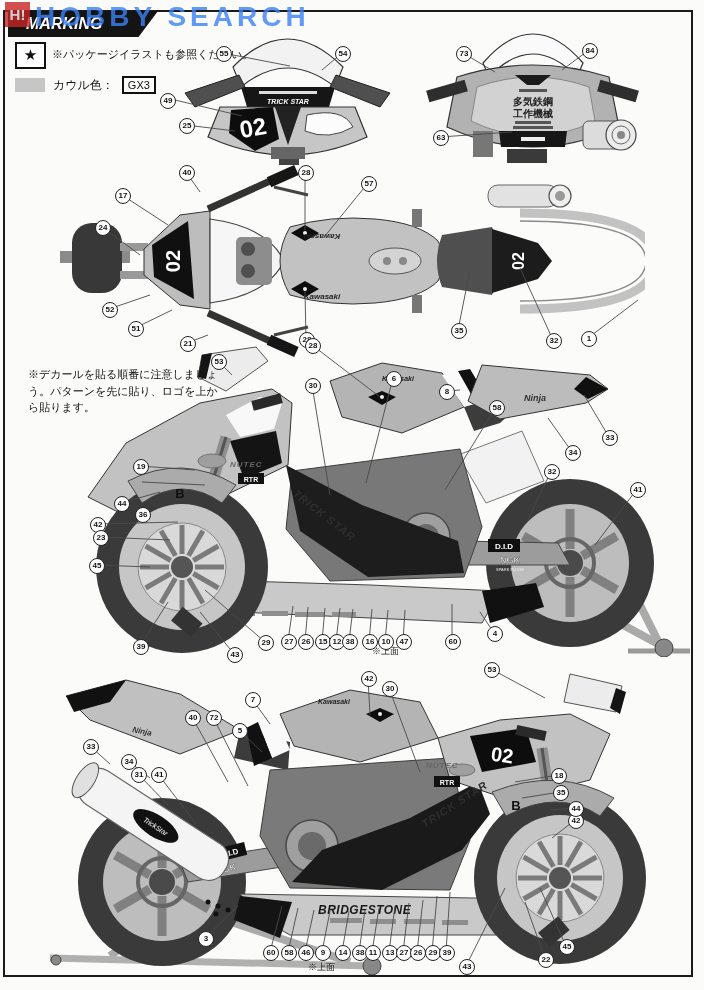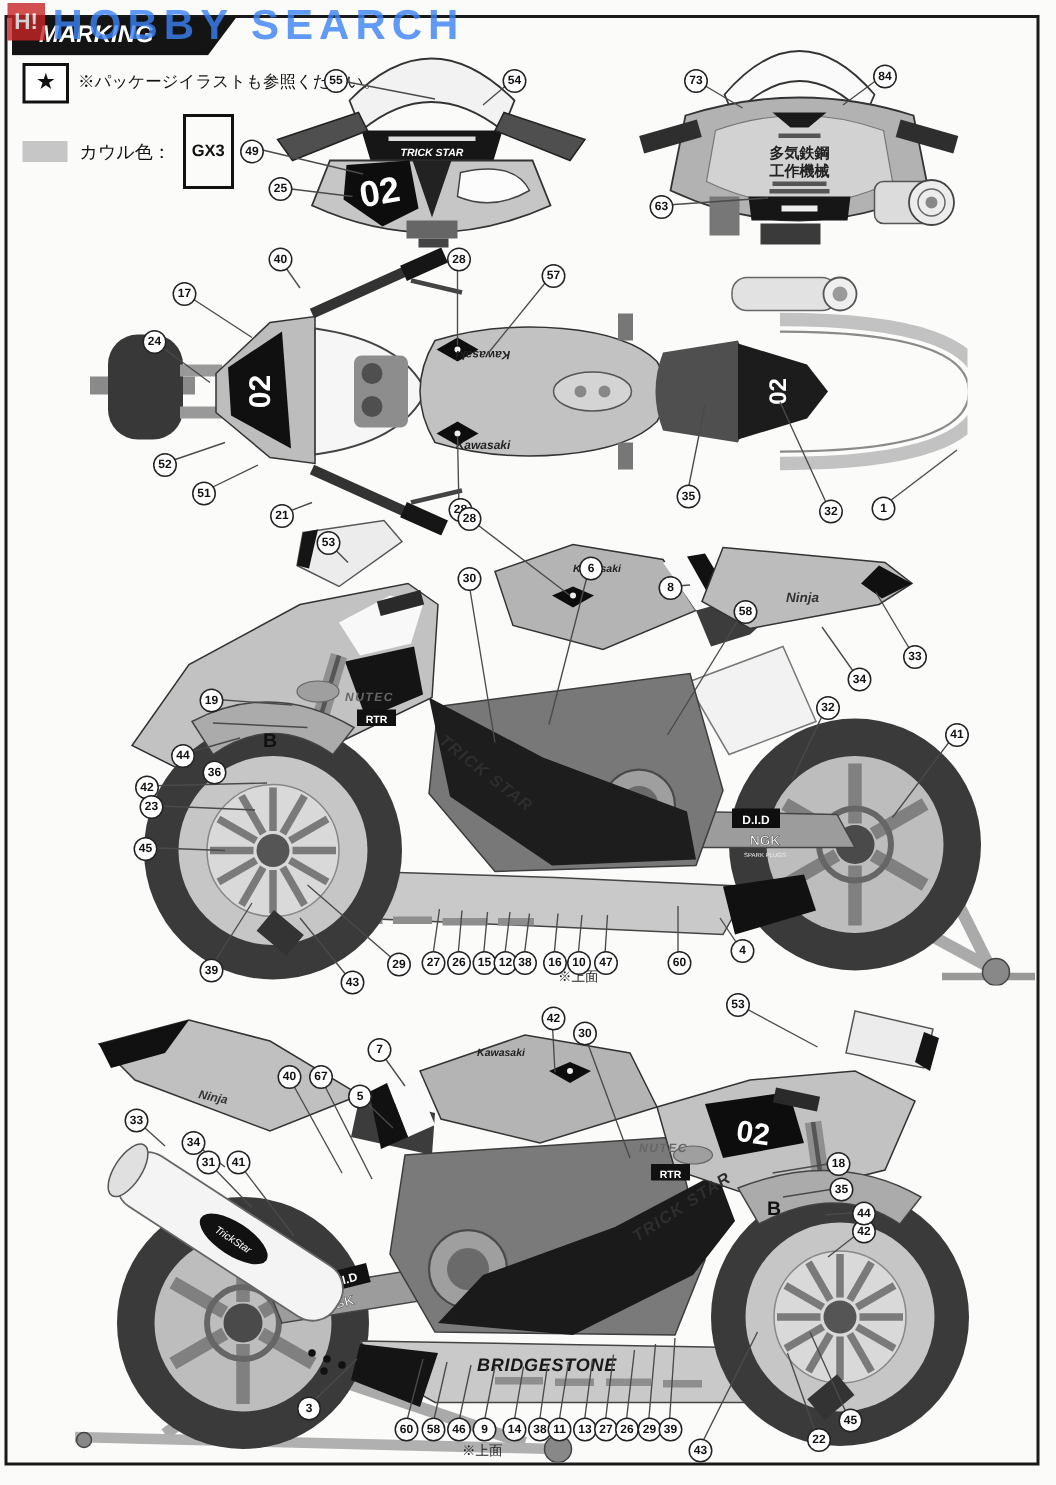--- a/index.html
+++ b/index.html
@@ -12,21 +12,21 @@
   #wm-text{color:#3b82f6;font-size:28px;font-weight:bold;letter-spacing:4px;line-height:30px;}
   
   #marking-banner{position:absolute;left:8px;top:11px;width:150px;height:26px;background:#141414;color:#fff;
       font-weight:bold;font-style:italic;font-size:16px;line-height:26px;padding-left:18px;box-sizing:border-box;
       clip-path:polygon(0 0,100% 0,87% 100%,0 100%);z-index:4;}
   #star-box{position:absolute;left:15px;top:42px;width:27px;height:23px;border:2px solid #111;z-index:4;
       text-align:center;font-size:15px;line-height:22px;background:#fff;}
   #package-note{position:absolute;left:52px;top:47px;font-size:11px;z-index:4;}
   #cowl-row{position:absolute;left:15px;top:76px;z-index:4;display:flex;align-items:center;gap:8px;font-size:12px;}
   #cowl-swatch{display:inline-block;width:30px;height:14px;background:#c6c6c6;}
-  #gx3-box{border:2px solid #111;font-size:11px;font-weight:bold;padding:16px 4px;line-height:14px;}
+  #gx3-box{border:2px solid #111;font-size:11px;font-weight:normal;padding:0 4px;line-height:14px;}
   
   #decal-note{position:absolute;left:28px;top:366px;width:192px;font-size:11px;line-height:1.5;z-index:4;}
   .top-note{position:absolute;font-size:9px;z-index:6;color:#222;}
   #top-note-1{left:372px;top:645px;}
   #top-note-2{left:308px;top:961px;}
   
   .view-svg{position:absolute;z-index:2;}
   
   #leader-lines{position:absolute;left:0;top:0;z-index:5;pointer-events:none;}
   #leader-lines line{stroke:#4a4a4a;stroke-width:0.9;}
@@ -47,20 +47,21 @@
 
   <div id="marking-banner">MARKING</div>
   <div id="star-box">★</div>
   <div id="package-note">※パッケージイラストも参照ください。</div>
   <div id="cowl-row">
     <span id="cowl-swatch"></span>
     <span>カウル色：</span>
     <span id="gx3-box">GX3</span>
   </div>
 
+  <div id="decal-note">※デカールを貼る順番に注意しましょう。パターンを先に貼り、ロゴを上から貼ります。</div>
   <div class="top-note" id="top-note-1">※上面</div>
   <div class="top-note" id="top-note-2">※上面</div>
 
   <svg class="view-svg" style="left:175px;top:15px" width="225" height="155" viewBox="0 0 225 155">
     <path d="M58,52 Q112,-4 168,52 L160,72 Q112,34 66,72 Z" fill="#f2f2f2" stroke="#333" stroke-width="1.2"></path>
     <path d="M66,72 L160,72 L154,92 L72,92 Z" fill="#161616"></path>
     <rect x="84" y="76" width="58" height="3" fill="#ddd"></rect>
     <text x="113" y="89" font-size="7" font-style="italic" font-weight="bold" fill="#fff" text-anchor="middle">TRICK STAR</text>
     <path d="M10,78 L64,60 L70,72 L20,92 Z" fill="#4f4f4f" stroke="#222" stroke-width="1"></path>
     <path d="M215,78 L161,60 L155,72 L205,92 Z" fill="#4f4f4f" stroke="#222" stroke-width="1"></path>
@@ -467,21 +468,21 @@
       <div class="callout" style="left: 565px; top: 445px;">34</div>
       <div class="callout" style="left: 602px; top: 430px;">33</div>
       <div class="callout" style="left: 544px; top: 464px;">32</div>
       <div class="callout" style="left: 630px; top: 482px;">41</div>
       <div class="callout" style="left: 245px; top: 692px;">7</div>
       <div class="callout" style="left: 232px; top: 723px;">5</div>
       <div class="callout" style="left: 361px; top: 671px;">42</div>
       <div class="callout" style="left: 382px; top: 681px;">30</div>
       <div class="callout" style="left: 484px; top: 662px;">53</div>
       <div class="callout" style="left: 185px; top: 710px;">40</div>
-      <div class="callout" style="left: 206px; top: 710px;">67</div>
+      <div class="callout" style="left: 206px; top: 710px;">72</div>
       <div class="callout" style="left: 83px; top: 739px;">33</div>
       <div class="callout" style="left: 121px; top: 754px;">34</div>
       <div class="callout" style="left: 131px; top: 767px;">31</div>
       <div class="callout" style="left: 151px; top: 767px;">41</div>
       <div class="callout" style="left: 198px; top: 931px;">3</div>
       <div class="callout" style="left: 263px; top: 945px;">60</div>
       <div class="callout" style="left: 281px; top: 945px;">58</div>
       <div class="callout" style="left: 298px; top: 945px;">46</div>
       <div class="callout" style="left: 315px; top: 945px;">9</div>
       <div class="callout" style="left: 335px; top: 945px;">14</div>

